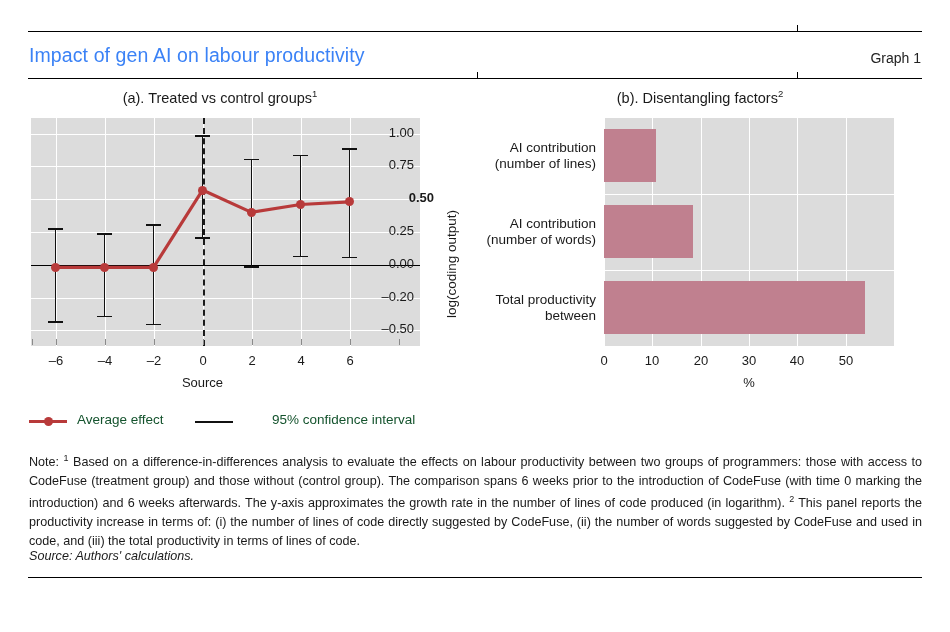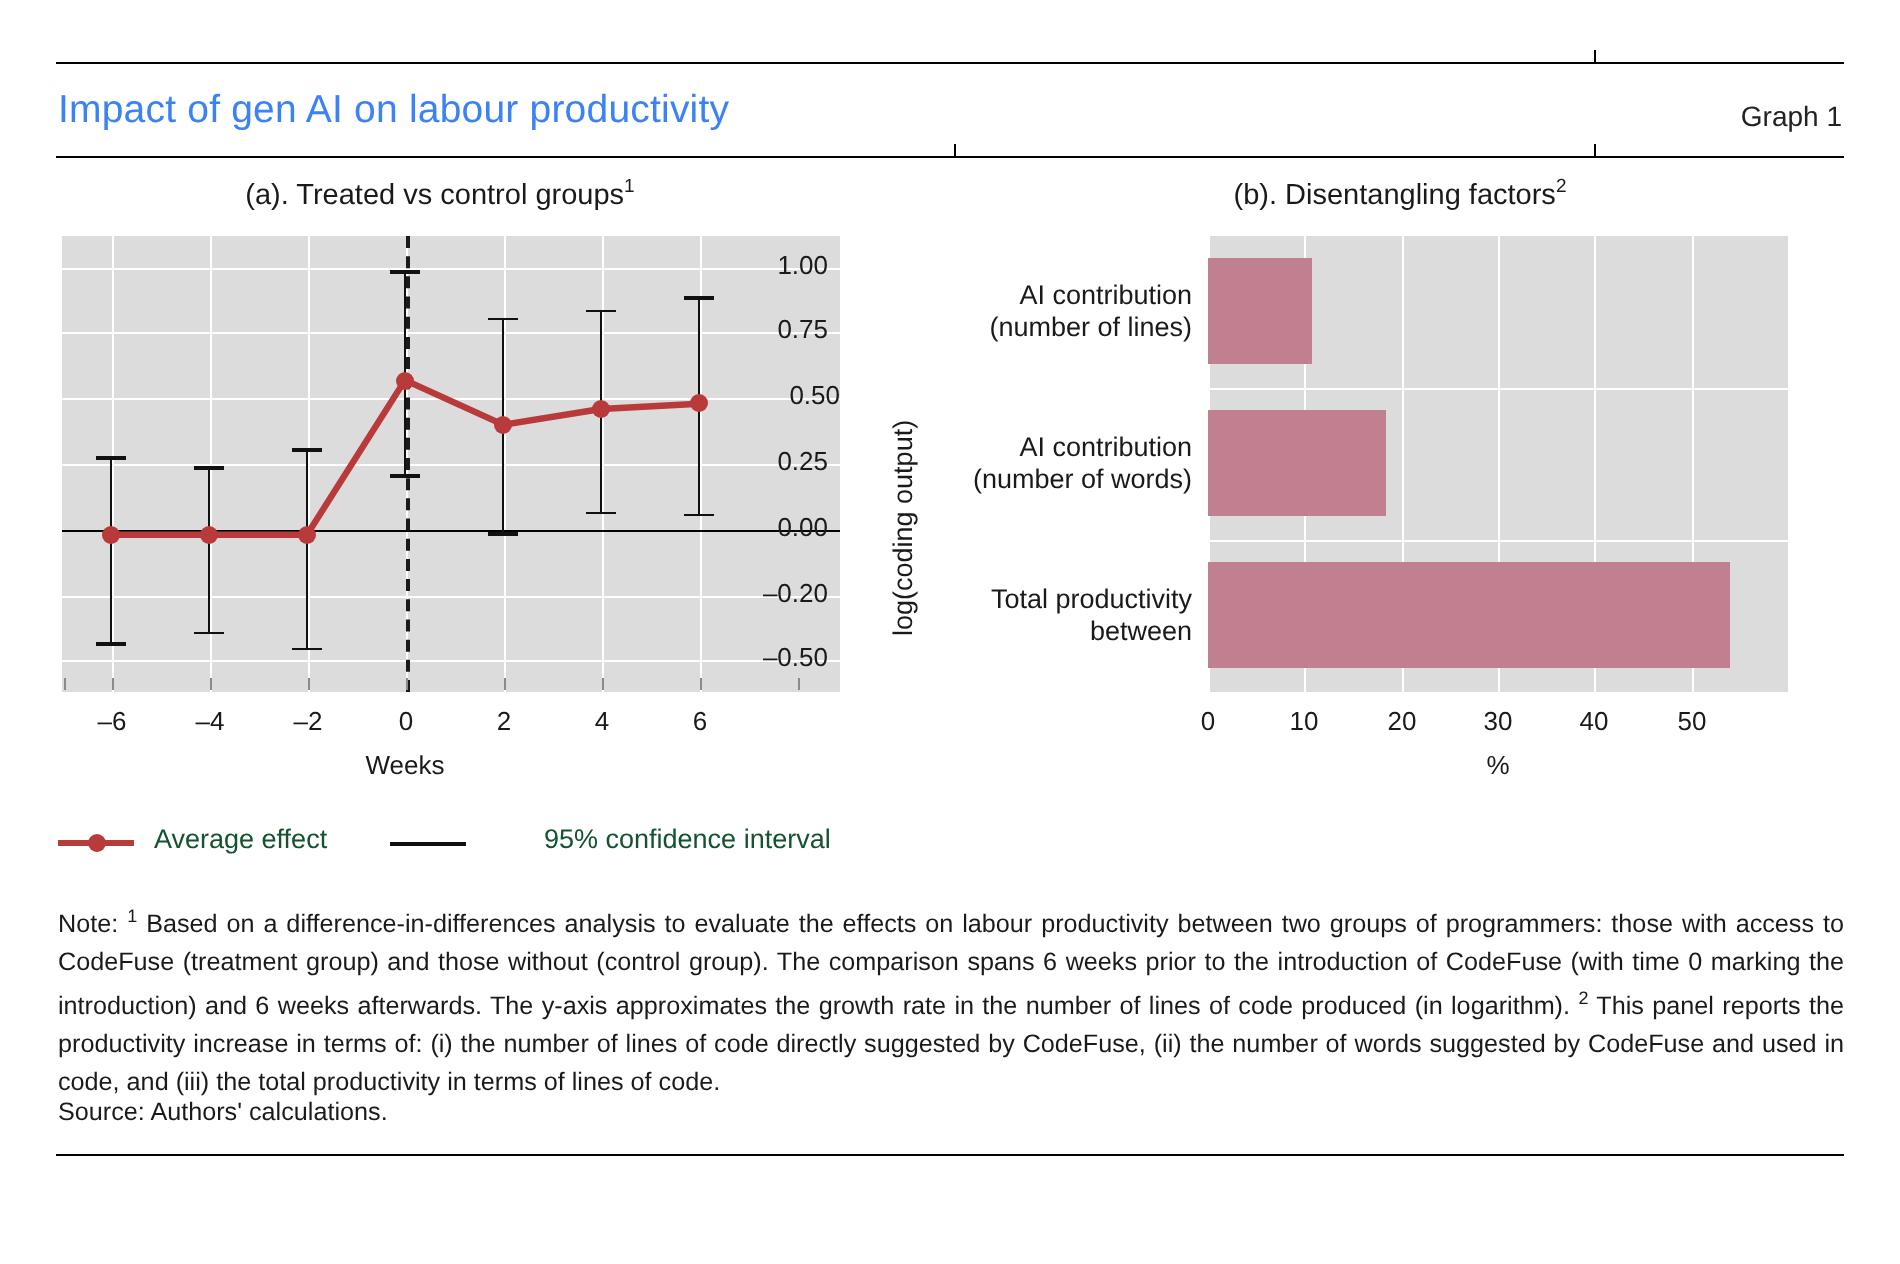--- a/index.html
+++ b/index.html
@@ -72,21 +72,21 @@
   .lg-line-blk{position:absolute;top:9px;width:38px;height:1.6px;background:#111;}
 
   
   .note{
     position:absolute;left:29px;top:449px;width:893px;
     font-size:12.6px;line-height:18.6px;color:#1a1a1a;text-align:justify;
   }
   .note sup{font-size:9px;vertical-align:super;}
   .source{
     position:absolute;left:29px;top:549px;
-    font-size:12.6px;color:#1a1a1a;white-space:nowrap;
+    font-size:12.6px;color:#1a1a1a;white-space:nowrap;font-style:italic;
   }
 </style>
 </head>
 <body>
 
 <div class="page">
 
   <div class="rule-top"></div>
   <div class="tick-top"></div>
   <div class="rule-under-title"></div>
@@ -118,21 +118,21 @@
       <div class="gridline-v" style="left:203px;top:118px;height:228px;"></div>
       <div class="gridline-v" style="left:252px;top:118px;height:228px;"></div>
       <div class="gridline-v" style="left:301px;top:118px;height:228px;"></div>
       <div class="gridline-v" style="left:350px;top:118px;height:228px;"></div>
       <div class="axis-zero" style="left:31px;top:265px;width:389px;"></div>
       <div class="dashline" style="left:203px;top:118px;height:228px;"></div>
       <div class="ylabel-txt" style="left:338px;top:321px;width:76px;">–0.50</div>
       <div class="ylabel-txt" style="left:338px;top:289px;width:76px;">–0.20</div>
       <div class="ylabel-txt" style="left:338px;top:256px;width:76px;">0.00</div>
       <div class="ylabel-txt" style="left:338px;top:223px;width:76px;">0.25</div>
-      <div class="ylabel-txt" style="left:344px;top:190px;width:76px;">0.50</div>
+      <div class="ylabel-txt" style="left:358px;top:190px;width:76px;font-weight:bold;">0.50</div>
       <div class="ylabel-txt" style="left:338px;top:157px;width:76px;">0.75</div>
       <div class="ylabel-txt" style="left:338px;top:125px;width:76px;">1.00</div>
       <div class="tickmark" style="left:56px;top:339px;"></div>
       <div class="axlabel" style="left:32px;top:353px;width:48px;">–6</div>
       <div class="tickmark" style="left:105px;top:339px;"></div>
       <div class="axlabel" style="left:81px;top:353px;width:48px;">–4</div>
       <div class="tickmark" style="left:154px;top:339px;"></div>
       <div class="axlabel" style="left:130px;top:353px;width:48px;">–2</div>
       <div class="tickmark" style="left:203px;top:339px;"></div>
       <div class="axlabel" style="left:179px;top:353px;width:48px;">0</div>
@@ -170,21 +170,21 @@
       <div class="errcap" style="left:342px;top:256.89655172413796px;"></div>
       <div class="dot" style="left:51px;top:262.87931034482756px;"></div>
       <div class="dot" style="left:100px;top:262.87931034482756px;"></div>
       <div class="dot" style="left:149px;top:262.87931034482756px;"></div>
       <div class="dot" style="left:198px;top:185.5689655172414px;"></div>
       <div class="dot" style="left:247.00000000000003px;top:207.84482758620692px;"></div>
       <div class="dot" style="left:296px;top:199.98275862068965px;"></div>
       <div class="dot" style="left:345px;top:197.36206896551724px;"></div>
     </div>
   <div class="yaxis-title" id="panelA-ytitle" style="left:444px;top:318px;">log(coding output)</div>
-  <div class="axis-title" id="panelA-xtitle" style="left:142.5px;top:375px;width:120px;">Weeks</div>
+  <div class="axis-title" id="panelA-xtitle" style="left:142.5px;top:375px;width:120px;">Source</div>
 
   <div class="panel-bg" id="panelB-bg"></div>
   <div id="panelB-layer">
       <div class="gridline-v" style="left:604px;top:118px;height:228px;"></div>
       <div class="gridline-v" style="left:652px;top:118px;height:228px;"></div>
       <div class="gridline-v" style="left:701px;top:118px;height:228px;"></div>
       <div class="gridline-v" style="left:749px;top:118px;height:228px;"></div>
       <div class="gridline-v" style="left:797px;top:118px;height:228px;"></div>
       <div class="gridline-v" style="left:846px;top:118px;height:228px;"></div>
       <div class="gridline-h" style="left:604px;top:194px;width:290px;"></div>

